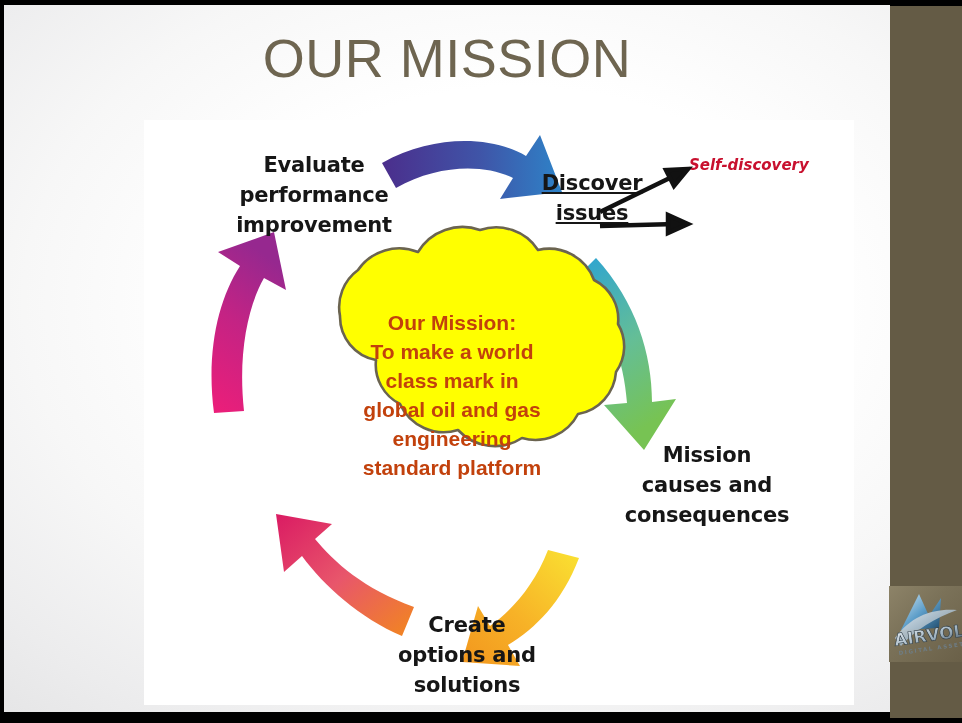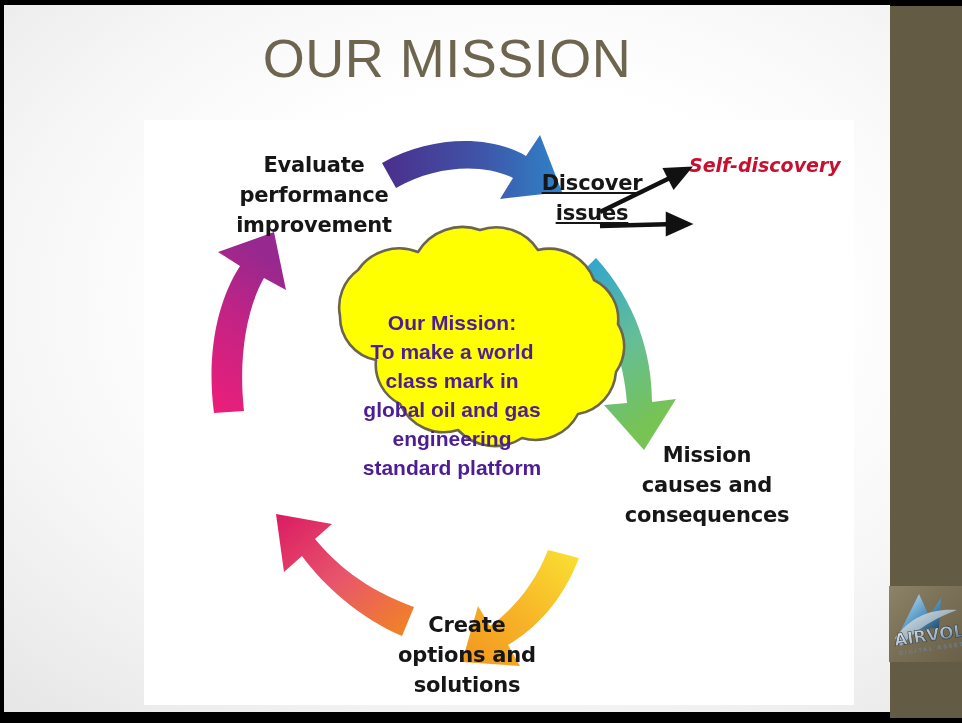--- a/index.html
+++ b/index.html
@@ -83,21 +83,21 @@
     text-align: center;
     font-family: "DejaVu Sans", sans-serif;
     letter-spacing: -0.2px;
   }
 
   .discovery-label {
     position: absolute;
     color: #C8102E;
     font-weight: bold;
     font-style: italic;
-    font-size: 19px;
+    font-size: 15px;
     line-height: 24px;
     font-family: "DejaVu Sans", sans-serif;
     white-space: nowrap;
   }
 
   #label-evaluate  { left: 80px;  top: 30px;  width: 180px; }
   #label-discover  { left: 388px; top: 48px;  width: 120px; text-decoration: underline; }
   #label-analyse   { left: 468px; top: 320px; width: 190px; }
   #label-create    { left: 228px; top: 490px; width: 190px; }
   #label-commit    { left: 12px;  top: 340px; width: 170px; }
@@ -112,21 +112,21 @@
     top: 140px;
     width: 400px;
     height: 290px;
   }
   #mission-text {
     position: absolute;
     left: 48px;
     top: 48px;
     width: 300px;
     text-align: center;
-    color: #4c1d95;
+    color: #c2410c;
     font-weight: bold;
     font-size: 21px;
     line-height: 29px;
     font-family: "Liberation Sans", sans-serif;
     white-space: pre-line;
   }
 
   
   #logo-box {
     position: absolute;

